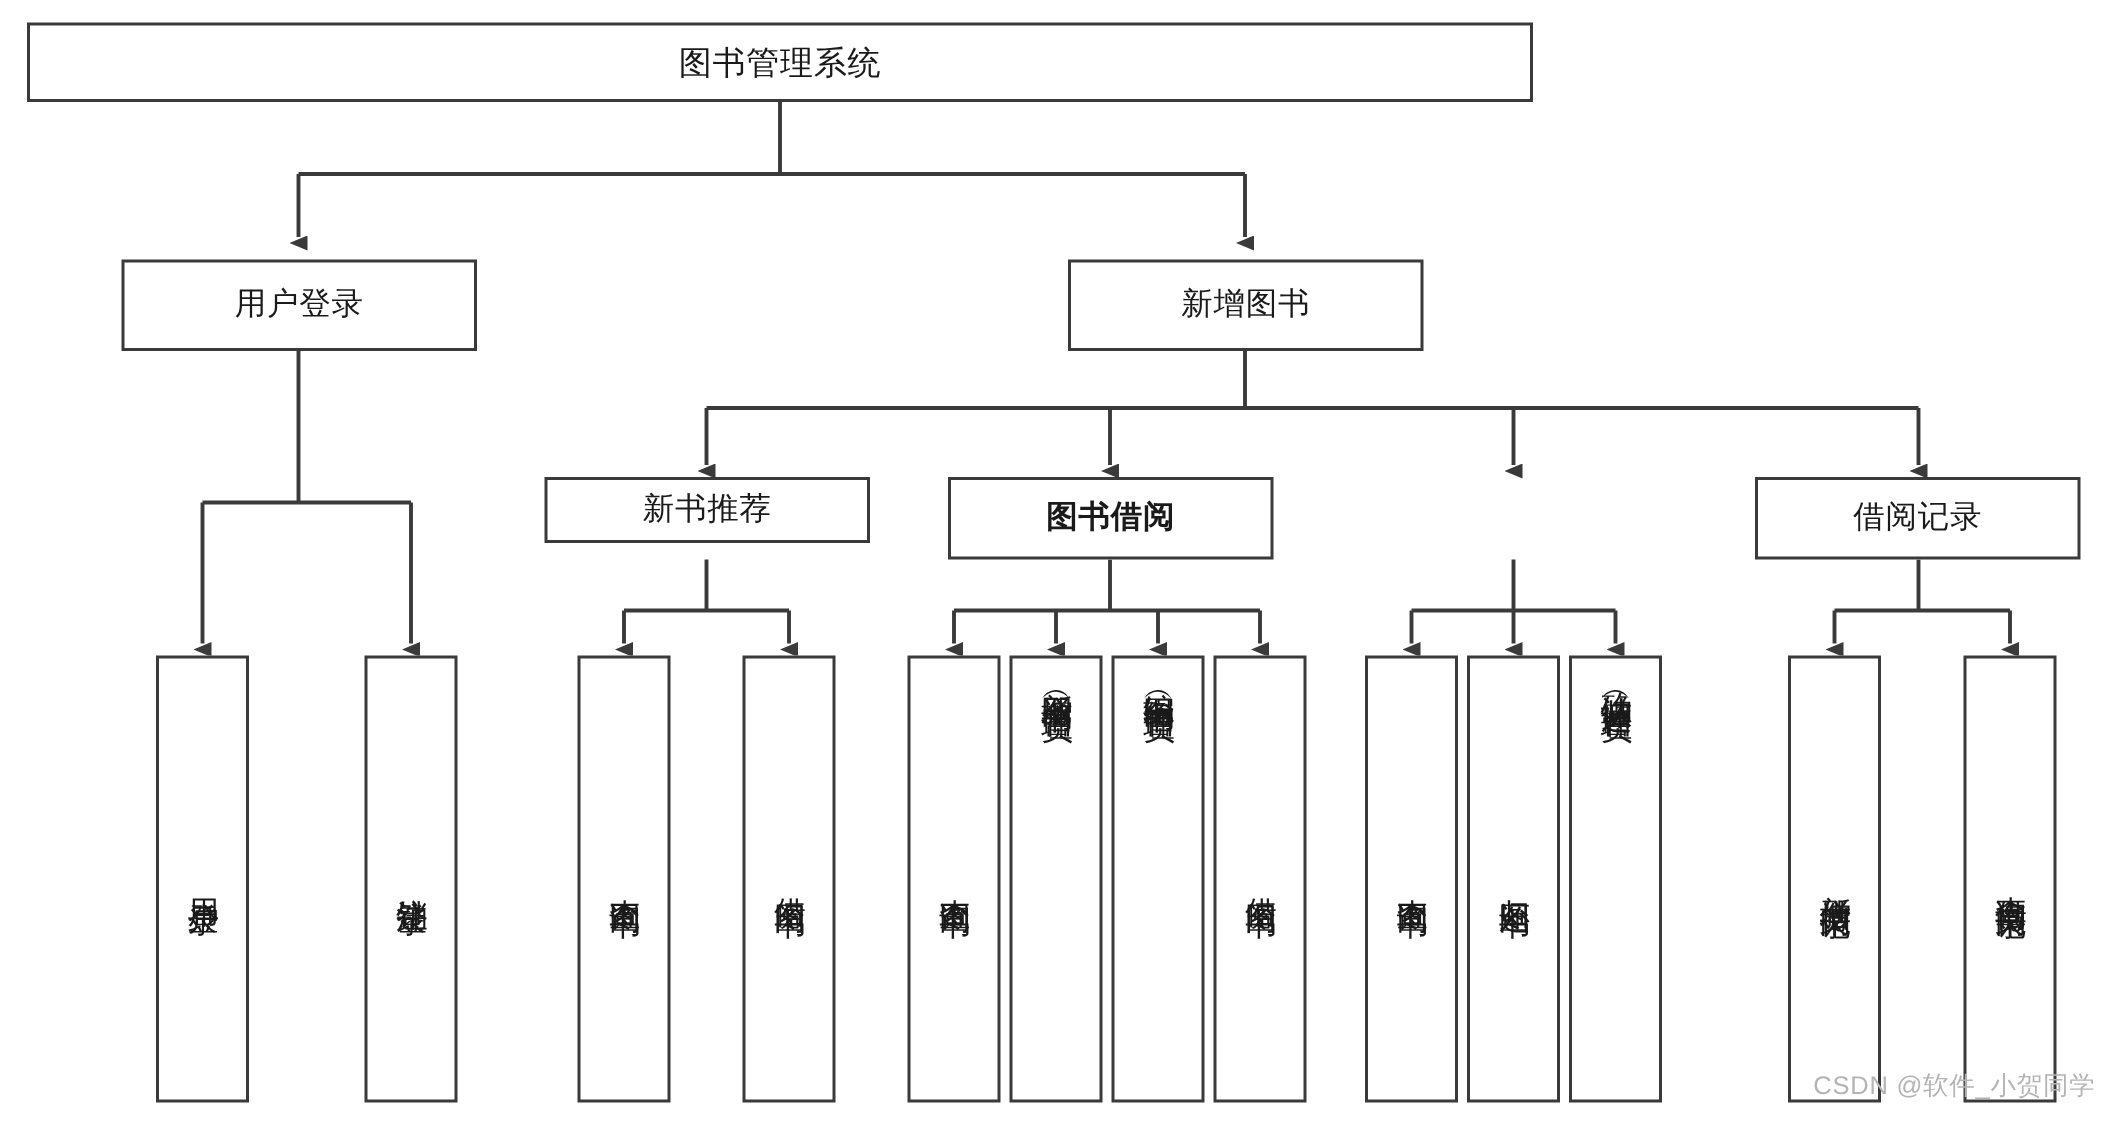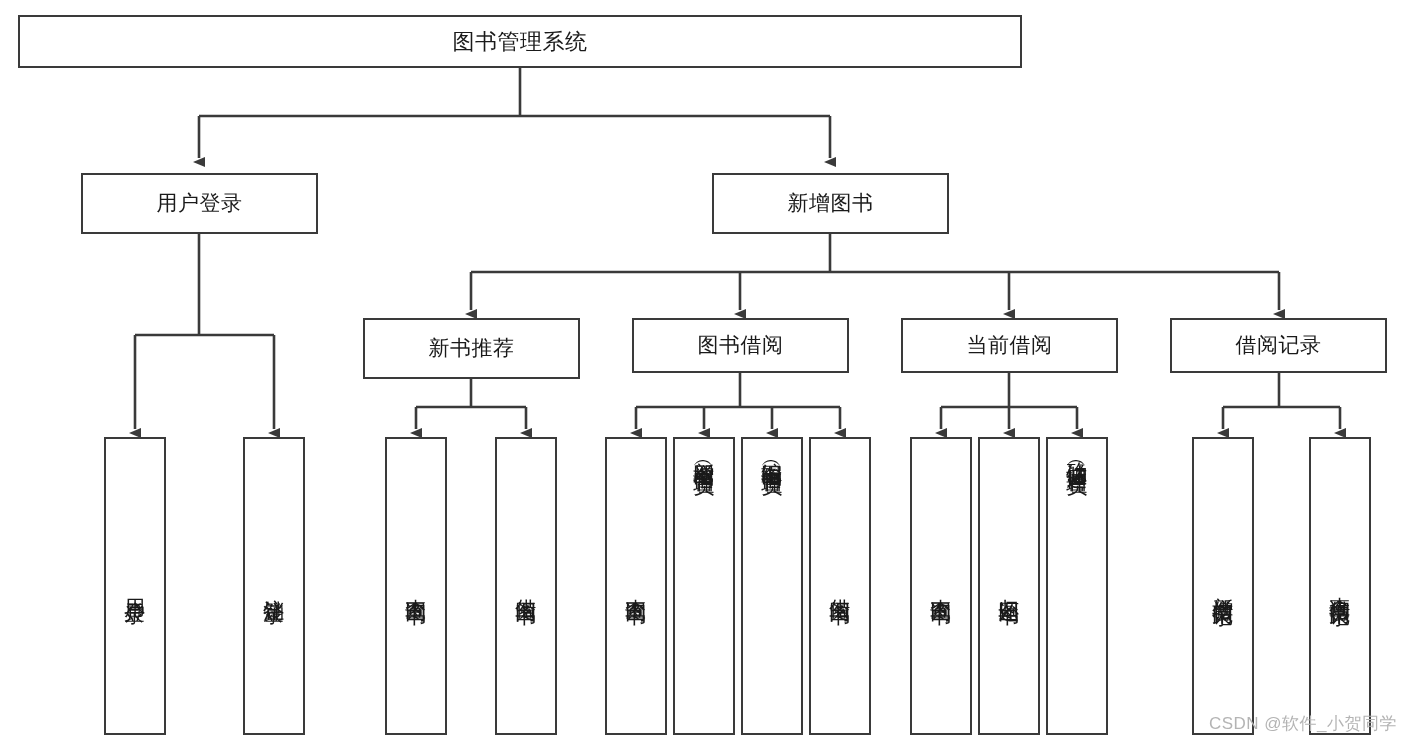--- a/index.html
+++ b/index.html
@@ -138,31 +138,28 @@
   </div>
 
   <div class="node-box node-h" style="left:81px; top:173px; width:237px; height:61px;">
     <span class="node-label">用户登录</span>
   </div>
 
   <div class="node-box node-h" style="left:712px; top:173px; width:237px; height:61px;">
     <span class="node-label">新增图书</span>
   </div>
 
-  <div class="node-box node-h" style="left:363px; top:318px; width:217px; height:61px;">
+  <div class="node-box node-h" style="left:363px; top:318px; width:217px; height:44px;">
     <span class="node-label">新书推荐</span>
   </div>
 
-  <div class="node-box node-h" style="left:632px; top:318px; width:217px; height:55px;">
+  <div class="node-box node-h" style="left:632px; top:318px; width:217px; height:55px;font-weight:bold;">
     <span class="node-label">图书借阅</span>
   </div>
 
-  <div class="node-box node-h" style="left:901px; top:318px; width:217px; height:55px;">
-    <span class="node-label">当前借阅</span>
-  </div>
 
   <div class="node-box node-h" style="left:1170px; top:318px; width:217px; height:55px;">
     <span class="node-label">借阅记录</span>
   </div>
 
   <div class="node-box node-v v-mid" style="left:104px; top:437px; width:62px; height:298px;">
     <span class="node-label">用户登录</span>
   </div>
 
   <div class="node-box node-v v-mid" style="left:243px; top:437px; width:62px; height:298px;">

